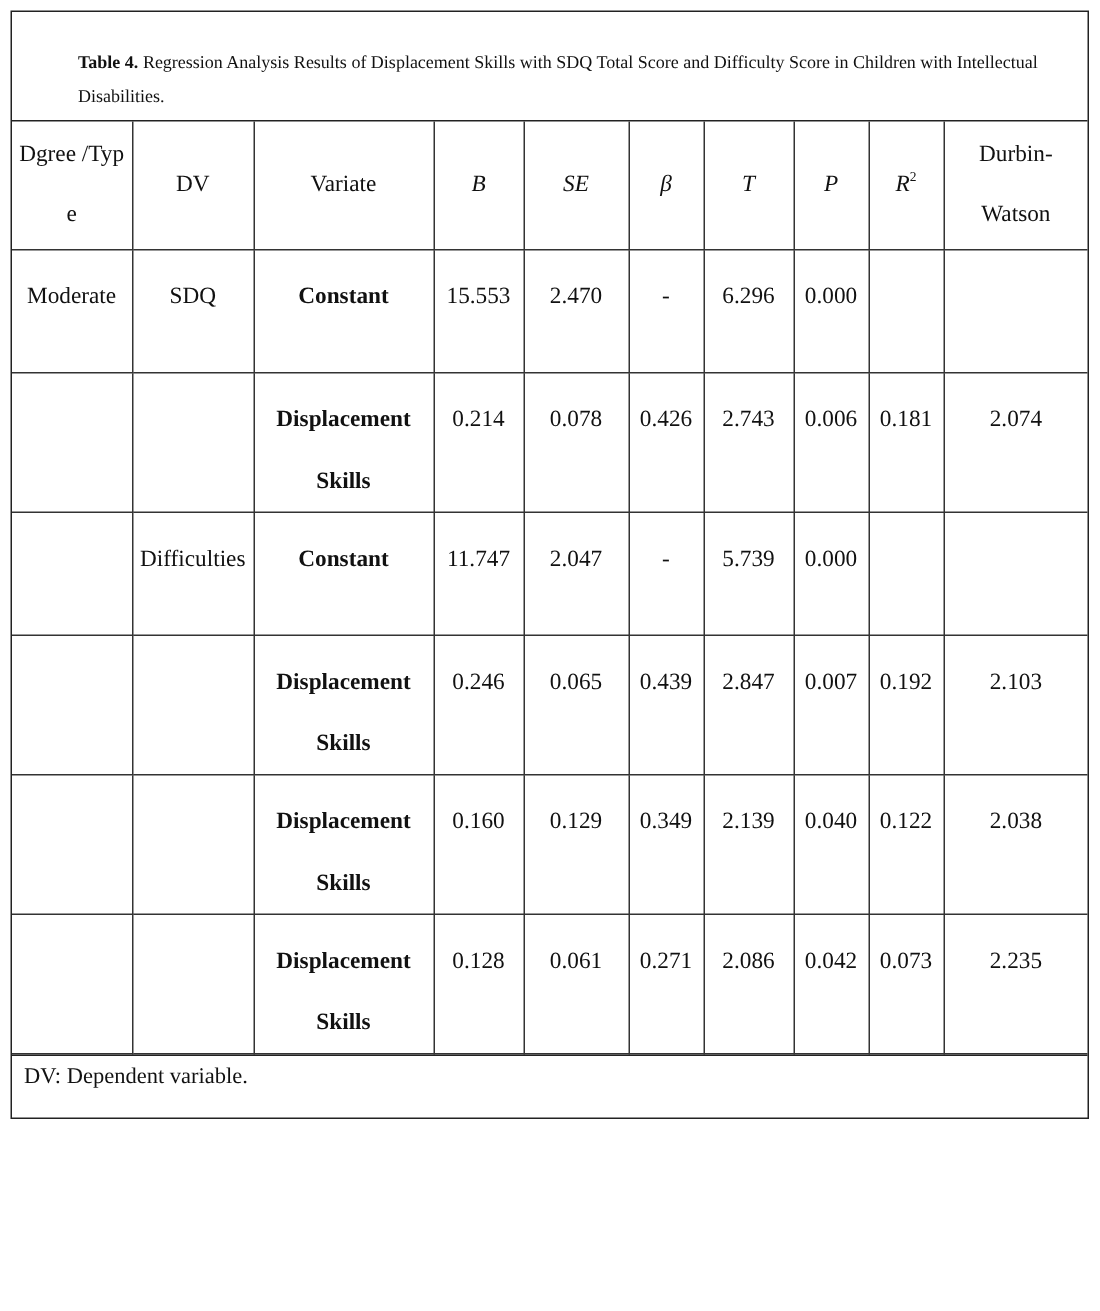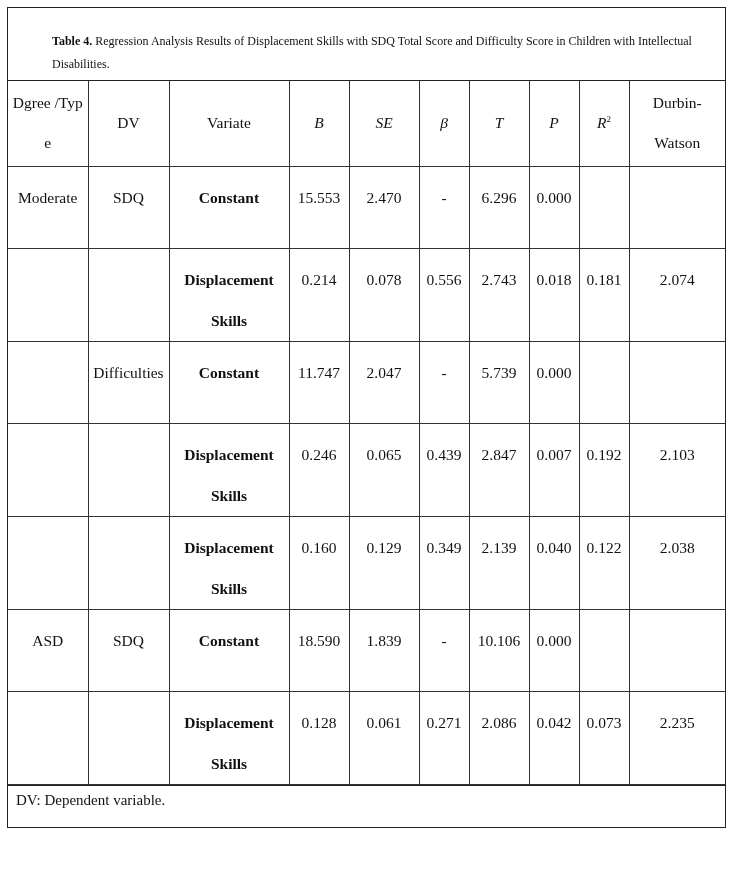--- a/index.html
+++ b/index.html
@@ -66,23 +66,23 @@
     <td></td>
     <td></td>
   </tr>
 
   <tr class="data">
     <td></td>
     <td></td>
     <td class="var">Displacement Skills</td>
     <td>0.214</td>
     <td>0.078</td>
-    <td>0.556</td>
+    <td>0.426</td>
     <td>2.743</td>
-    <td>0.018</td>
+    <td>0.006</td>
     <td>0.181</td>
     <td>2.074</td>
   </tr>
 
   <tr class="data">
     <td></td>
     <td>Difficulties</td>
     <td class="var">Constant</td>
     <td>11.747</td>
     <td>2.047</td>
@@ -113,32 +113,20 @@
     <td class="var">Displacement Skills</td>
     <td>0.160</td>
     <td>0.129</td>
     <td>0.349</td>
     <td>2.139</td>
     <td>0.040</td>
     <td>0.122</td>
     <td>2.038</td>
   </tr>
 
-  <tr class="data">
-    <td>ASD</td>
-    <td>SDQ</td>
-    <td class="var">Constant</td>
-    <td>18.590</td>
-    <td>1.839</td>
-    <td>-</td>
-    <td>10.106</td>
-    <td>0.000</td>
-    <td></td>
-    <td></td>
-  </tr>
 
   <tr class="data">
     <td></td>
     <td></td>
     <td class="var">Displacement Skills</td>
     <td>0.128</td>
     <td>0.061</td>
     <td>0.271</td>
     <td>2.086</td>
     <td>0.042</td>

